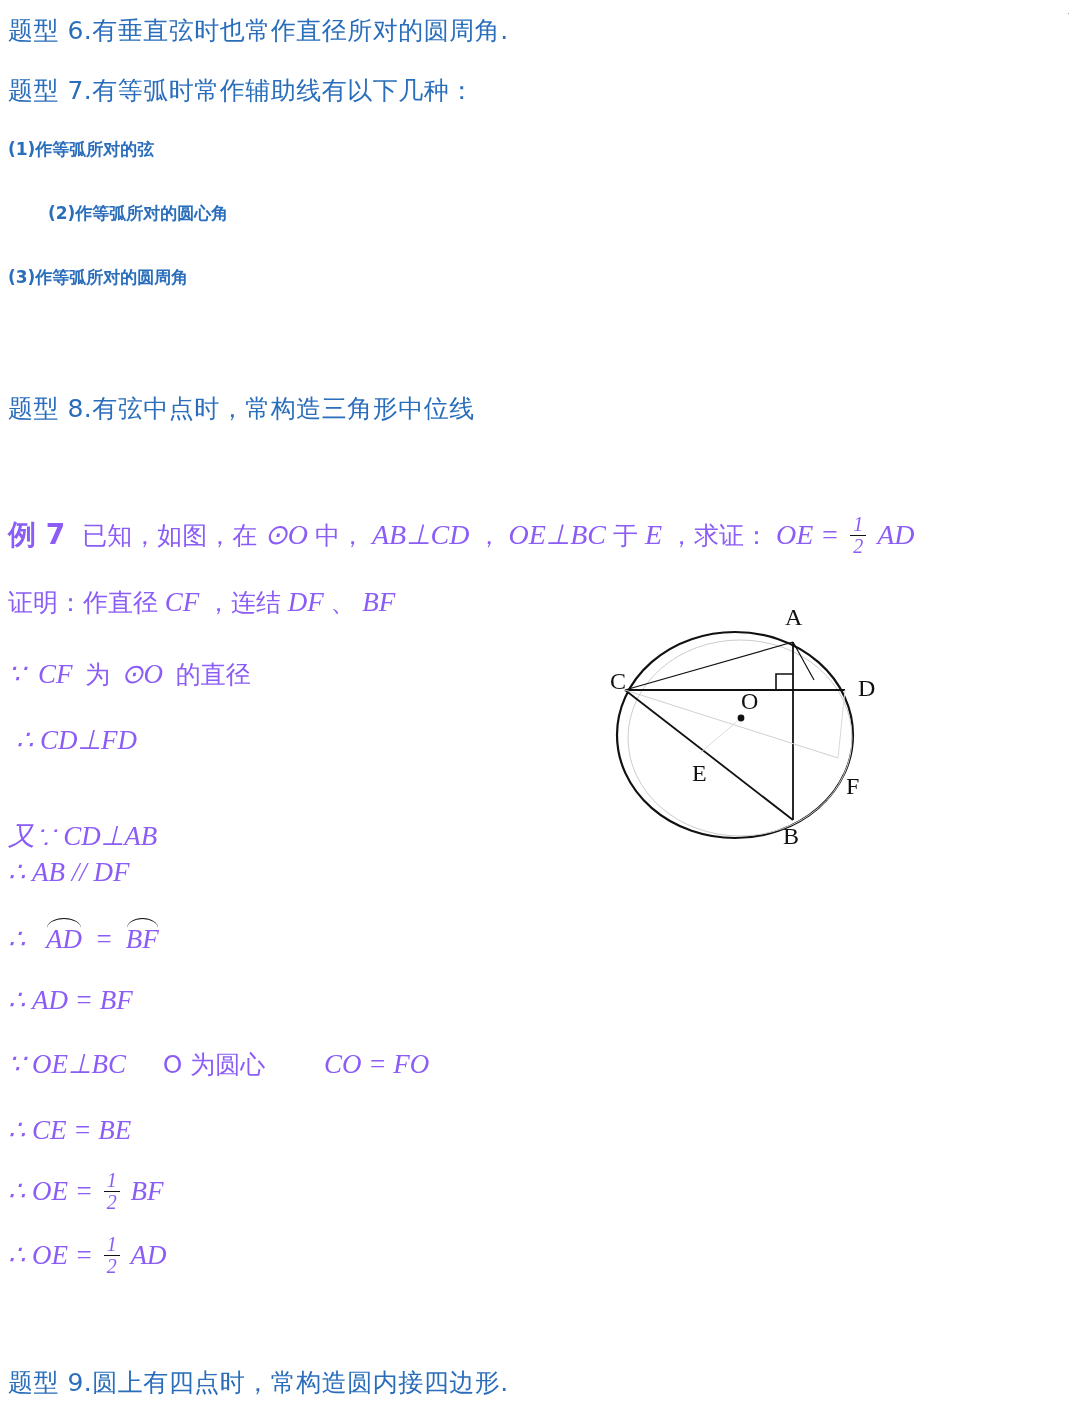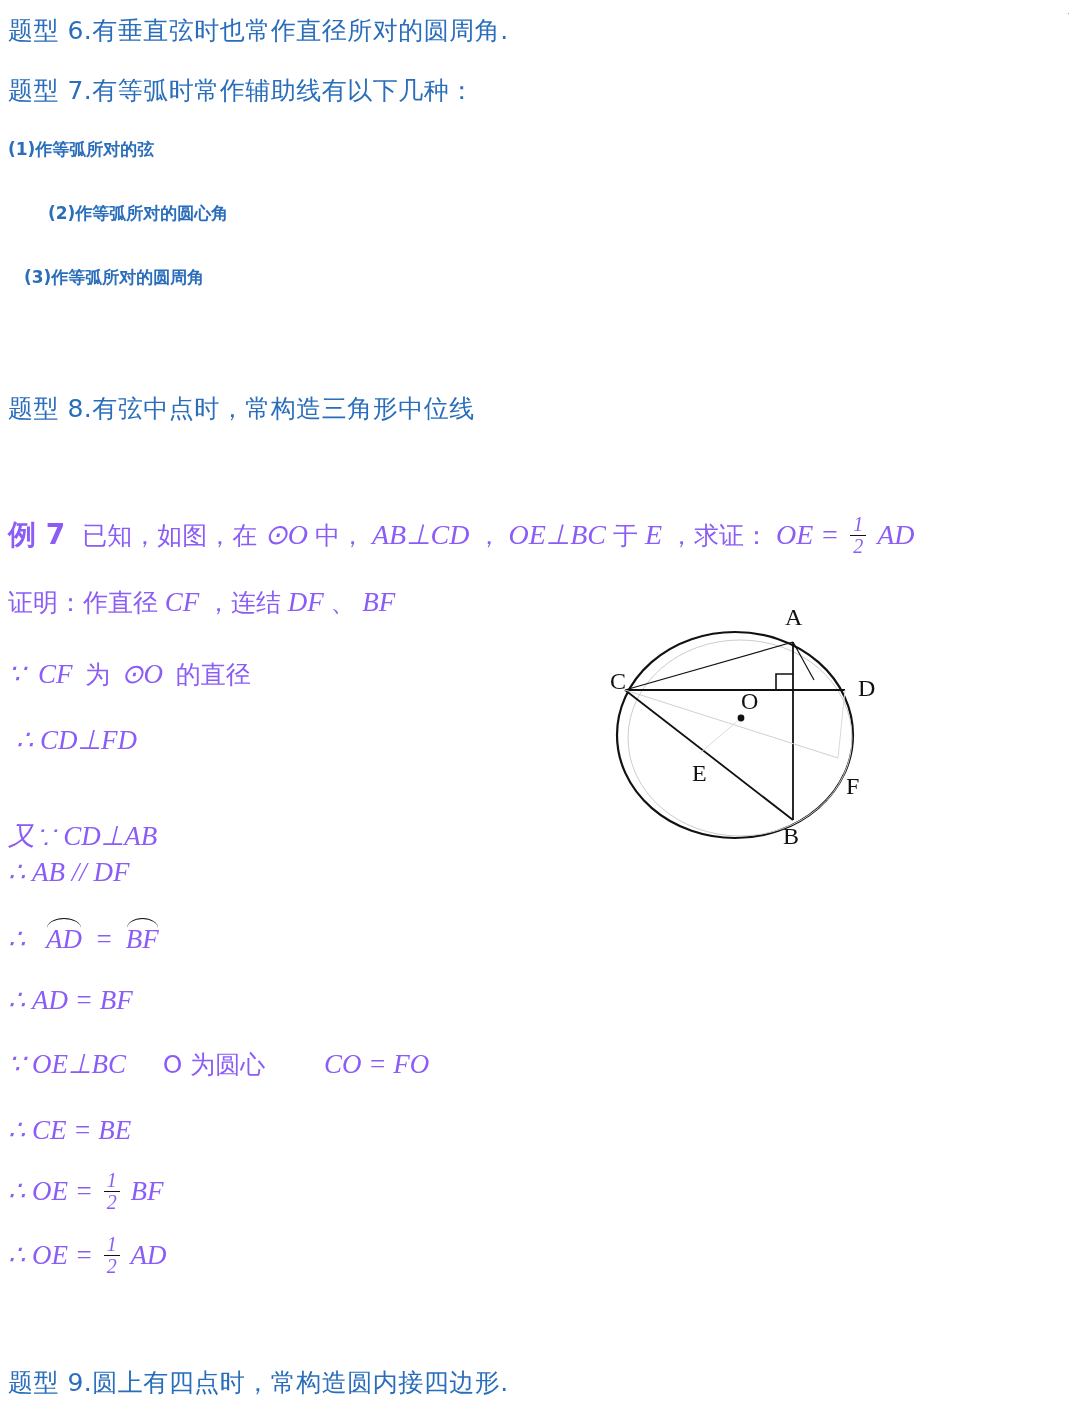--- a/index.html
+++ b/index.html
@@ -106,21 +106,21 @@
 <div class="page">
 
   <span class="topright-dot abs">·</span>
 
   <div class="heading abs" style="left:8px; top:14px;">题型 6.有垂直弦时也常作直径所对的圆周角.</div>
 
   <div class="heading abs" style="left:8px; top:74px;">题型 7.有等弧时常作辅助线有以下几种：</div>
 
   <div class="sub abs" style="left:8px; top:138px;">(1)作等弧所对的弦</div>
   <div class="sub abs" style="left:8px; top:202px;margin-left:40px;">(2)作等弧所对的圆心角</div>
-  <div class="sub abs" style="left:24px; top:266px;">(3)作等弧所对的圆周角</div>
+  <div class="sub abs" style="left:8px; top:266px;">(3)作等弧所对的圆周角</div>
 
   <div class="heading abs" style="left:8px; top:392px;">题型 8.有弦中点时，常构造三角形中位线</div>
 
   <div class="mathline abs" style="left:8px; top:516px; font-size:28px;">
     <span class="cn" style="font-weight:bold; font-size:28px;">例 7</span>
     <span class="cn" style="margin-left:10px;">已知，如图，在</span>
     <span class="it">⊙O</span>
     <span class="cn">中，</span>
     <span class="it">AB⊥CD</span>
     <span class="cn">，</span>

